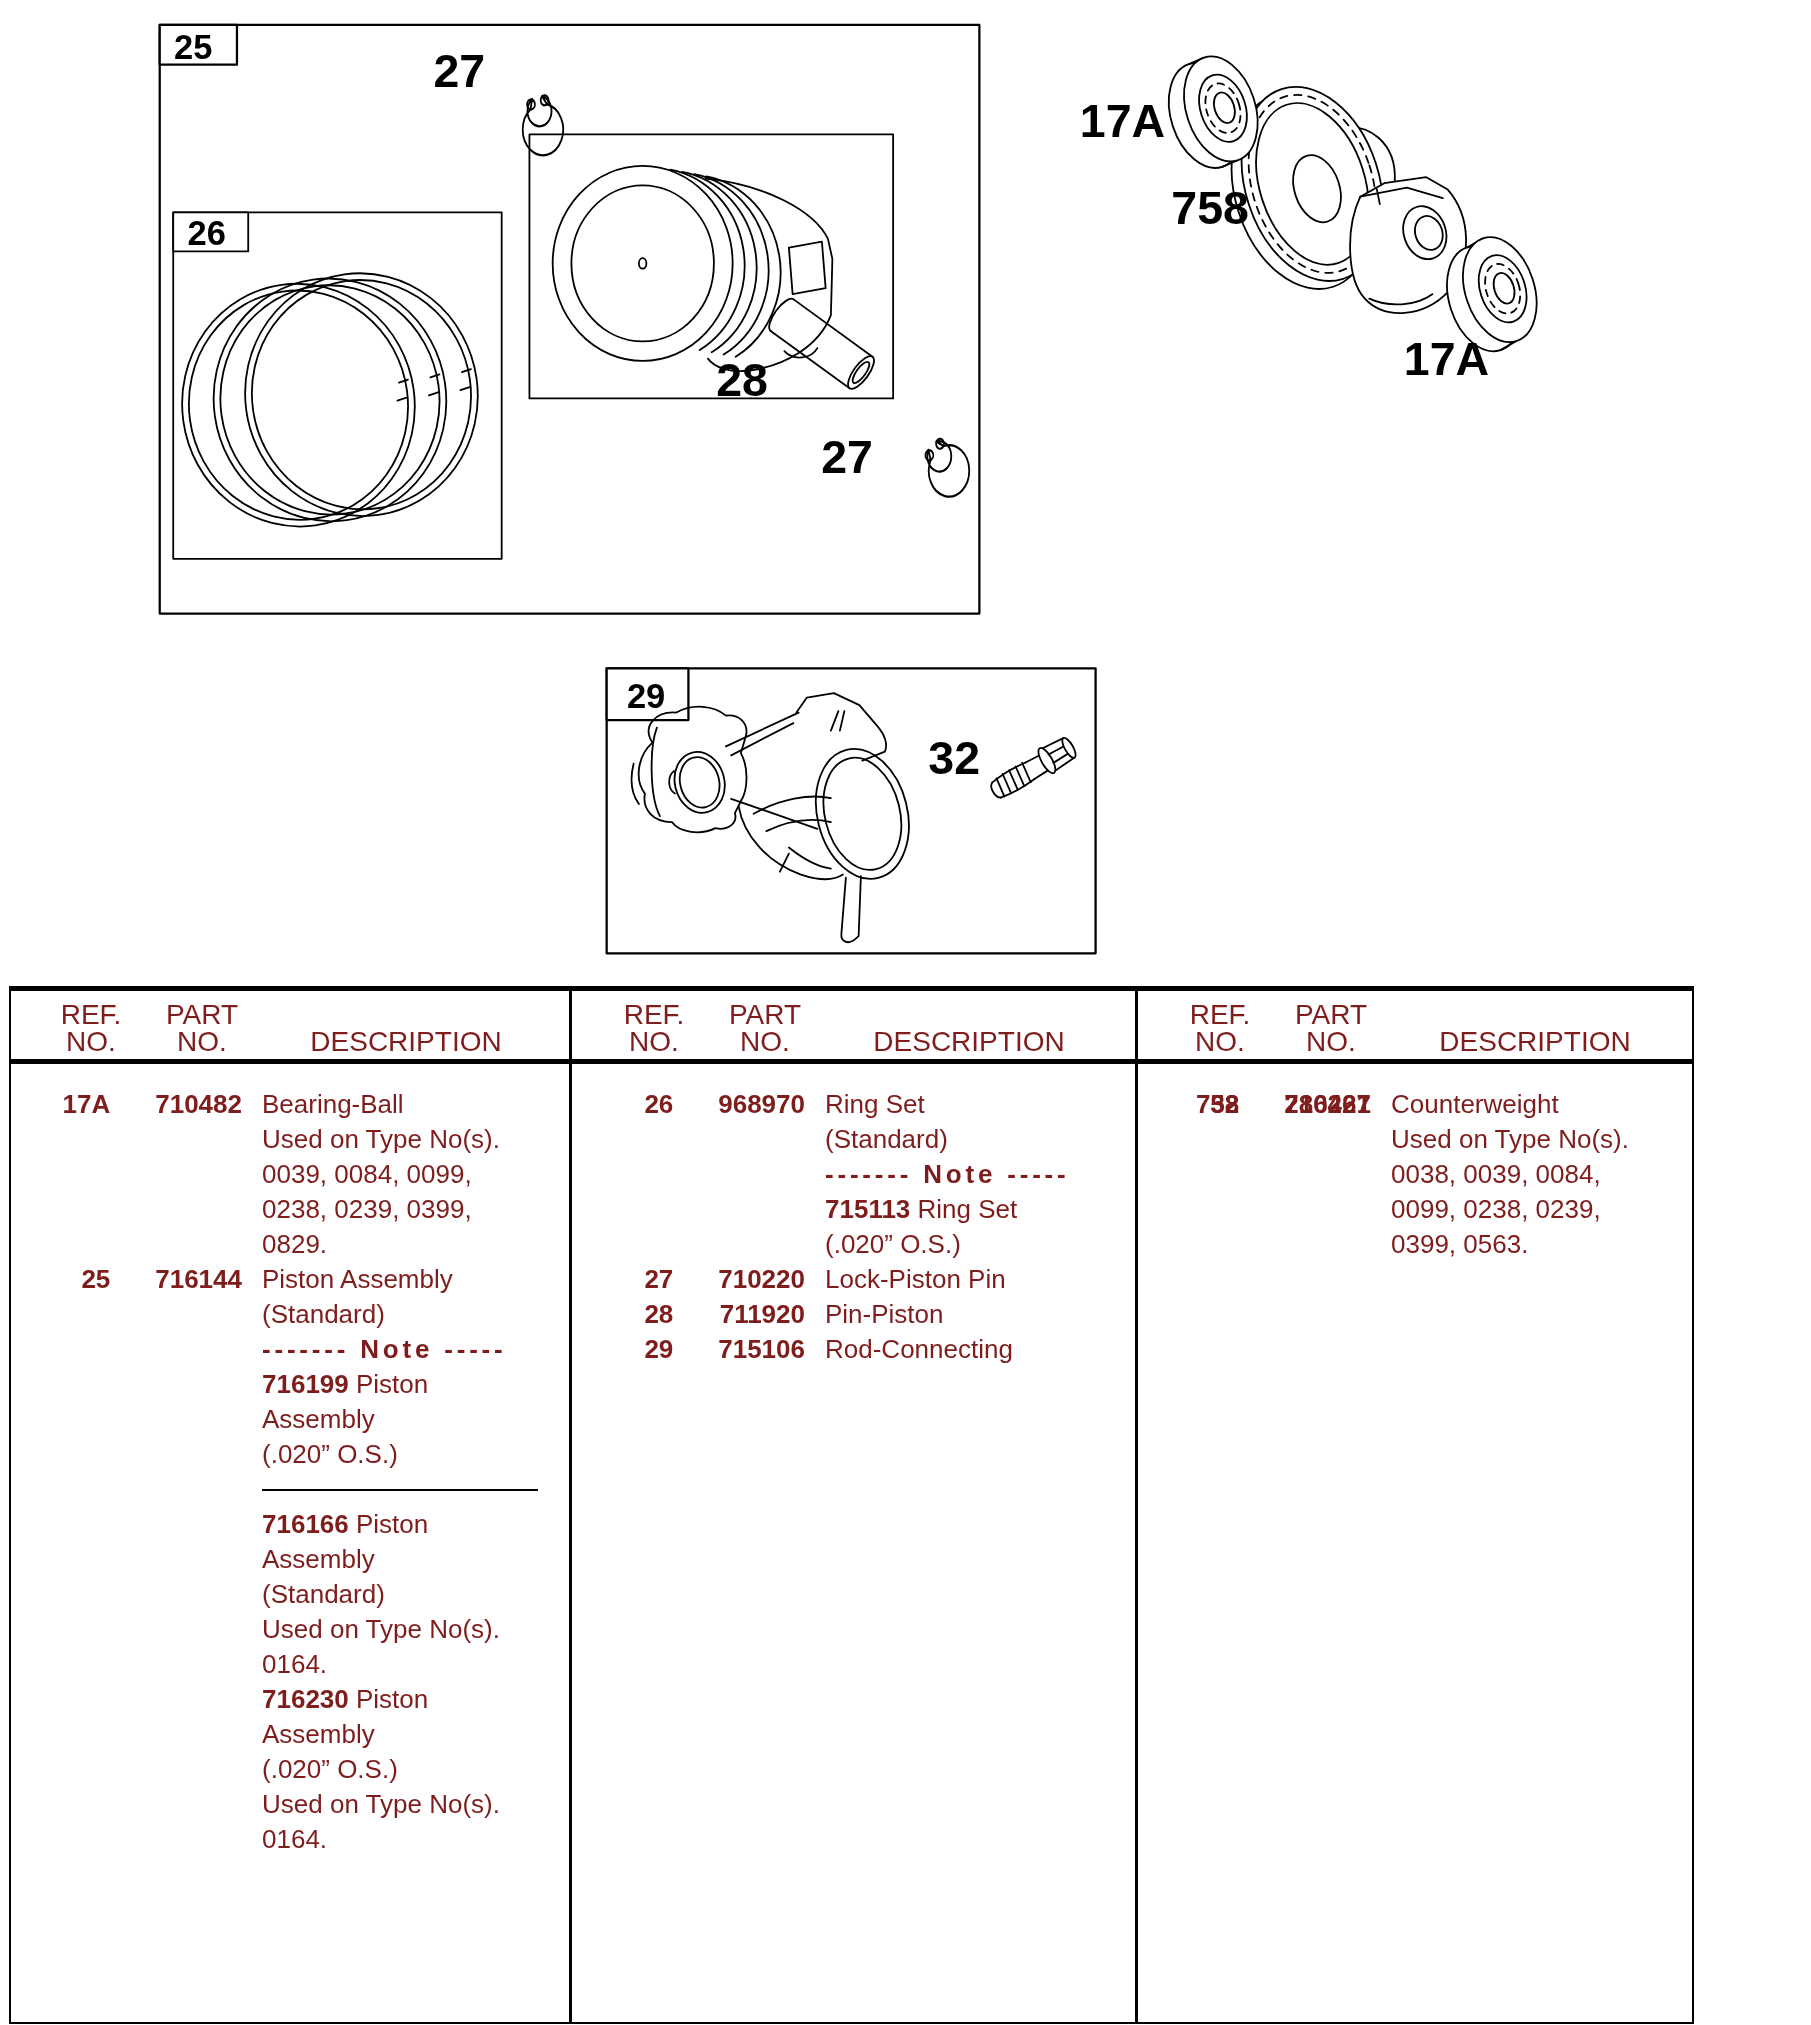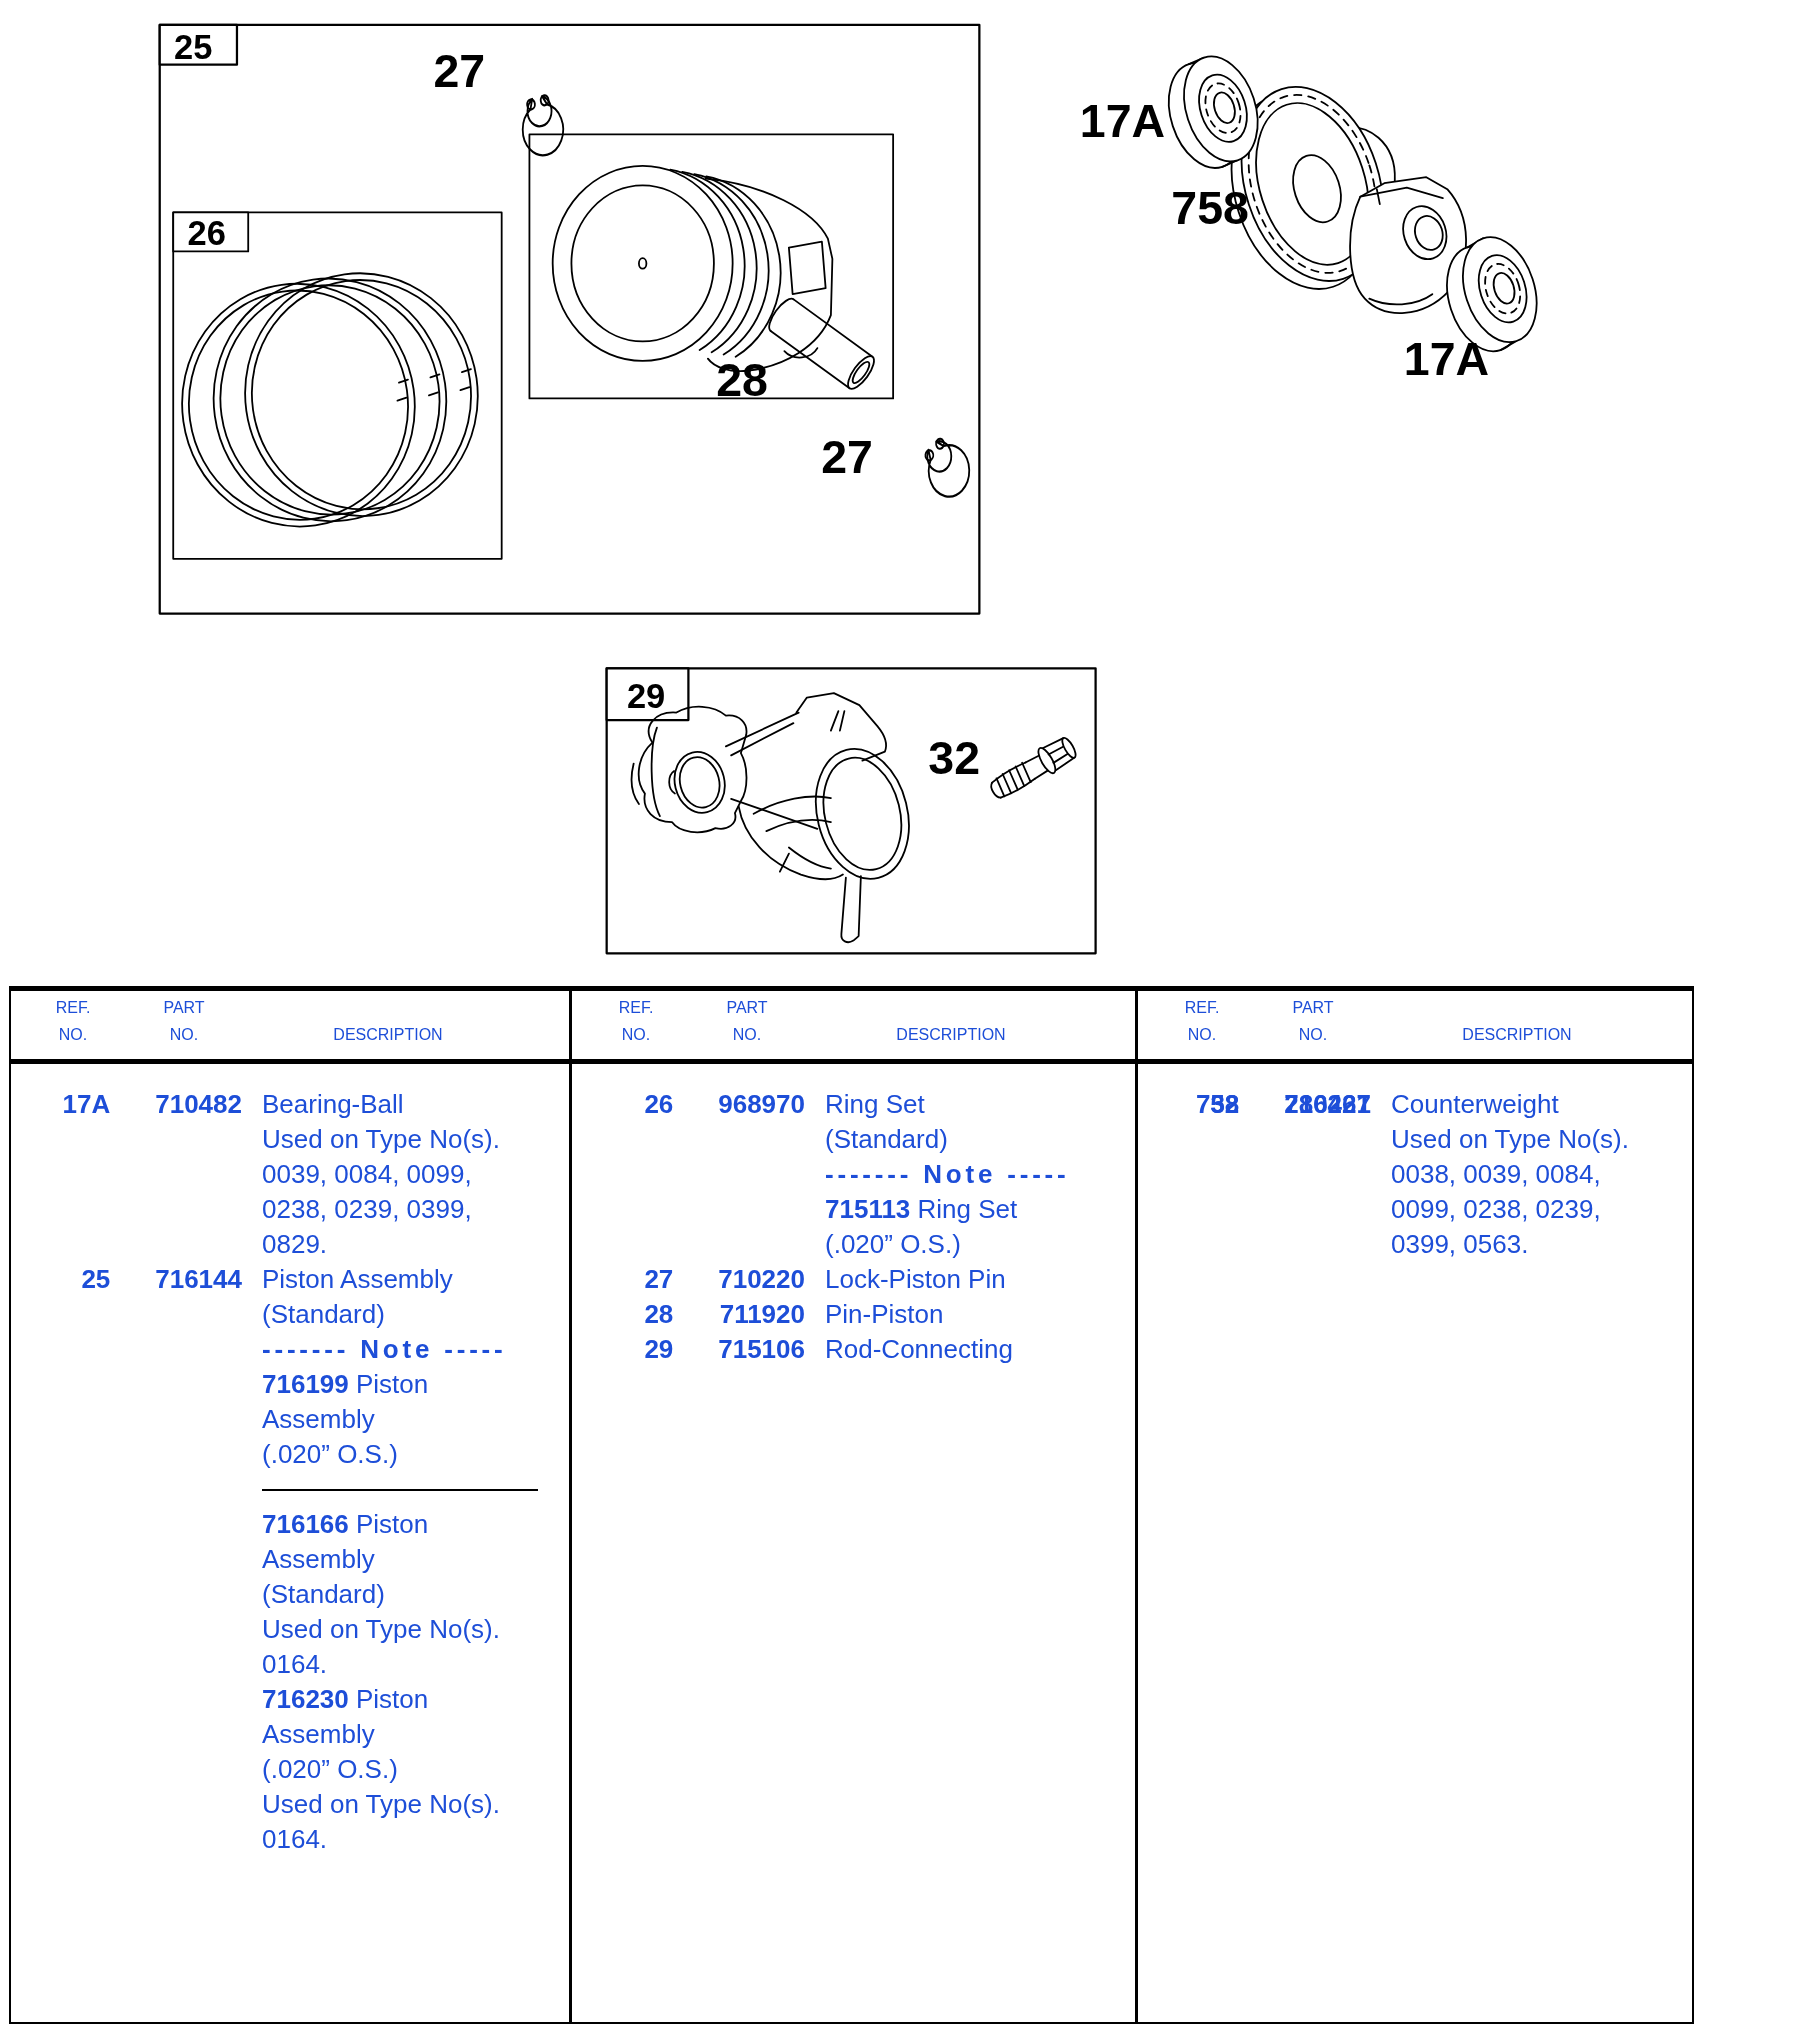--- a/index.html
+++ b/index.html
@@ -1,17 +1,17 @@
 <!DOCTYPE html>
 <html style="font-size:12px"><head>
 <meta charset="utf-8">
 <style>
   html,body{margin:0;padding:0;background:#fff;}
   #page{position:relative;width:1811px;height:2025px;background:#ffffff;
-        font-family:"Liberation Sans", sans-serif;color:#1d4ed8;overflow:hidden;}
+        font-family:"Liberation Sans", sans-serif;color:#7f1d1d;overflow:hidden;}
   
   #diagram{position:absolute;left:0;top:0;}
   #diagram path,#diagram rect,#diagram ellipse,#diagram circle,#diagram line{
     stroke:#000;fill:none;stroke-width:2.4;stroke-linecap:round;stroke-linejoin:round;}
   #diagram .wh{fill:#ffffff;}
   #diagram .thick{stroke-width:3;}
   #diagram text{stroke:none;fill:#000;font-family:"Liberation Sans",sans-serif;font-weight:bold;}
   .callout{font-size:62px;}
   .boxnum{font-size:46px;}
   
@@ -20,21 +20,21 @@
           border-left:2.3px solid #000;border-right:2.3px solid #000;border-bottom:2.3px solid #000;
           box-sizing:border-box;}
   #topbar{left:9px;top:986px;width:1685px;height:4.5px;}
   #headsep{left:9px;top:1059px;width:1685px;height:5.3px;}
   #vsep1{left:569px;top:986px;width:3px;height:1038px;}
   #vsep2{left:1135px;top:986px;width:3px;height:1038px;}
   .pcol{position:absolute;top:986px;height:1038px;}
   #pcol0{left:9px;width:560px;}
   #pcol1{left:572px;width:563px;}
   #pcol2{left:1138px;width:554px;}
-  .col-header{position:relative;height:101px;font-size:16px;}
+  .col-header{position:relative;height:101px;font-size:28px;margin-left:18px;}
   .h{position:absolute;white-space:nowrap;text-align:center;}
   .h-ref{left:19px;width:90px;}
   .h-part{left:113px;width:124px;}
   .h-desc{left:244px;width:270px;}
   .h-l1{top:12.8px;}
   .h-l2{top:40px;}
   .row{position:relative;}
   .ref{position:absolute;left:11.3px;width:90px;text-align:right;font-weight:bold;}
   .part{position:absolute;left:113px;width:120px;text-align:right;font-weight:bold;}
   .ref,.part,.desc-line{font-size:26px;line-height:35px;height:35px;white-space:nowrap;}

